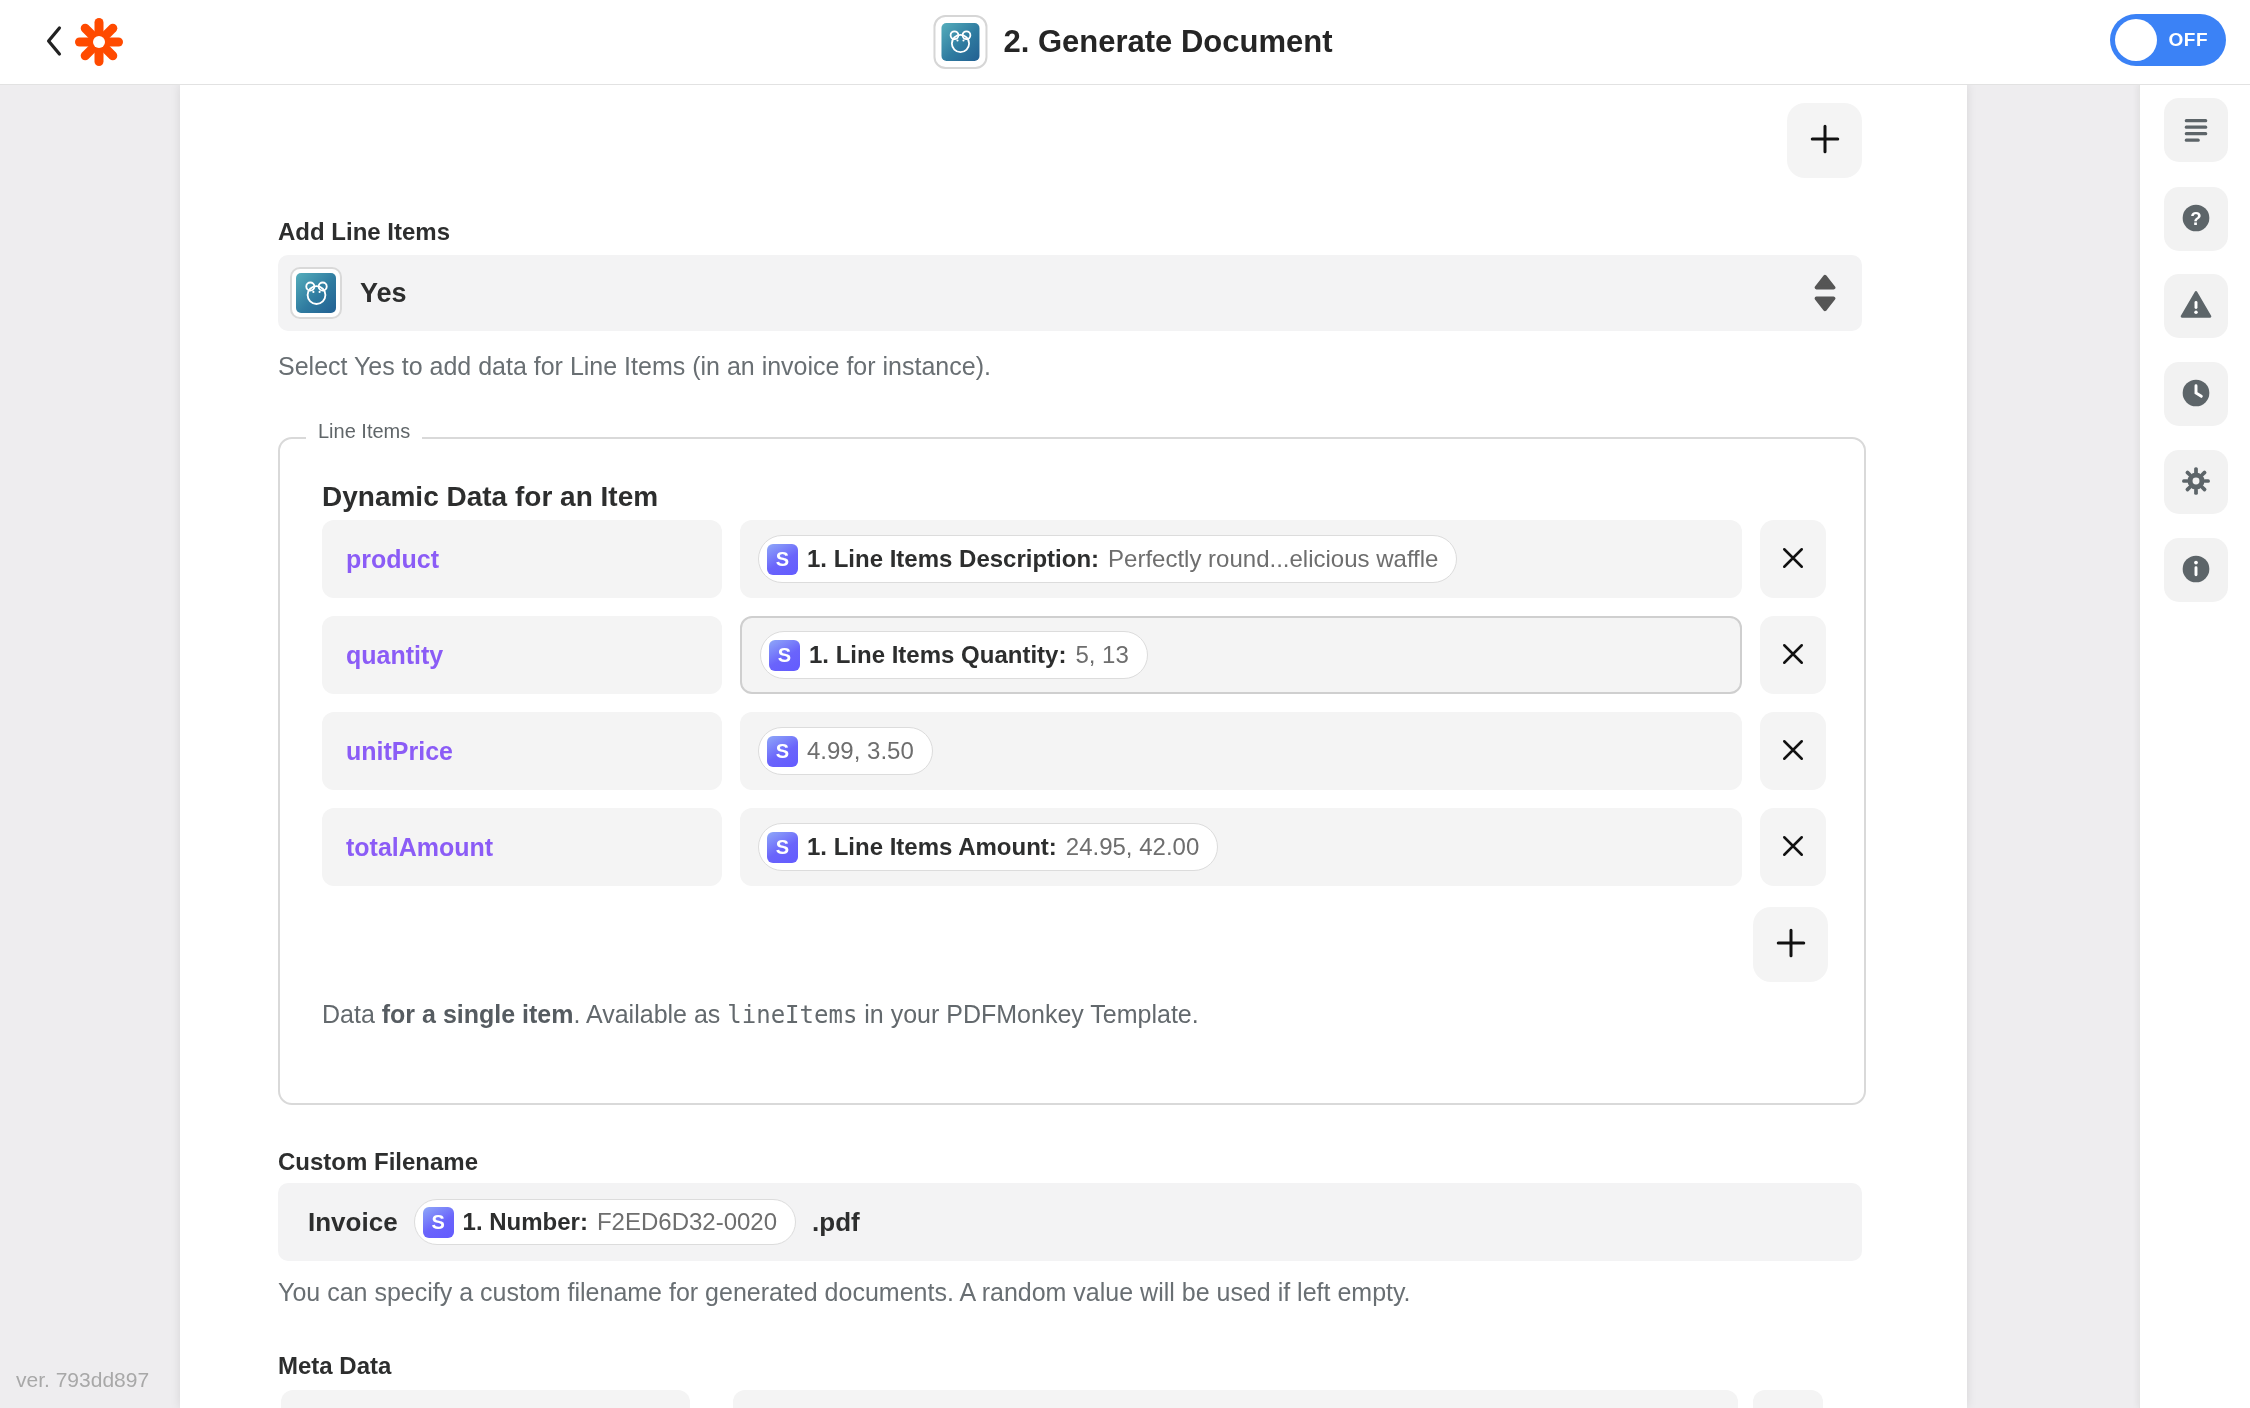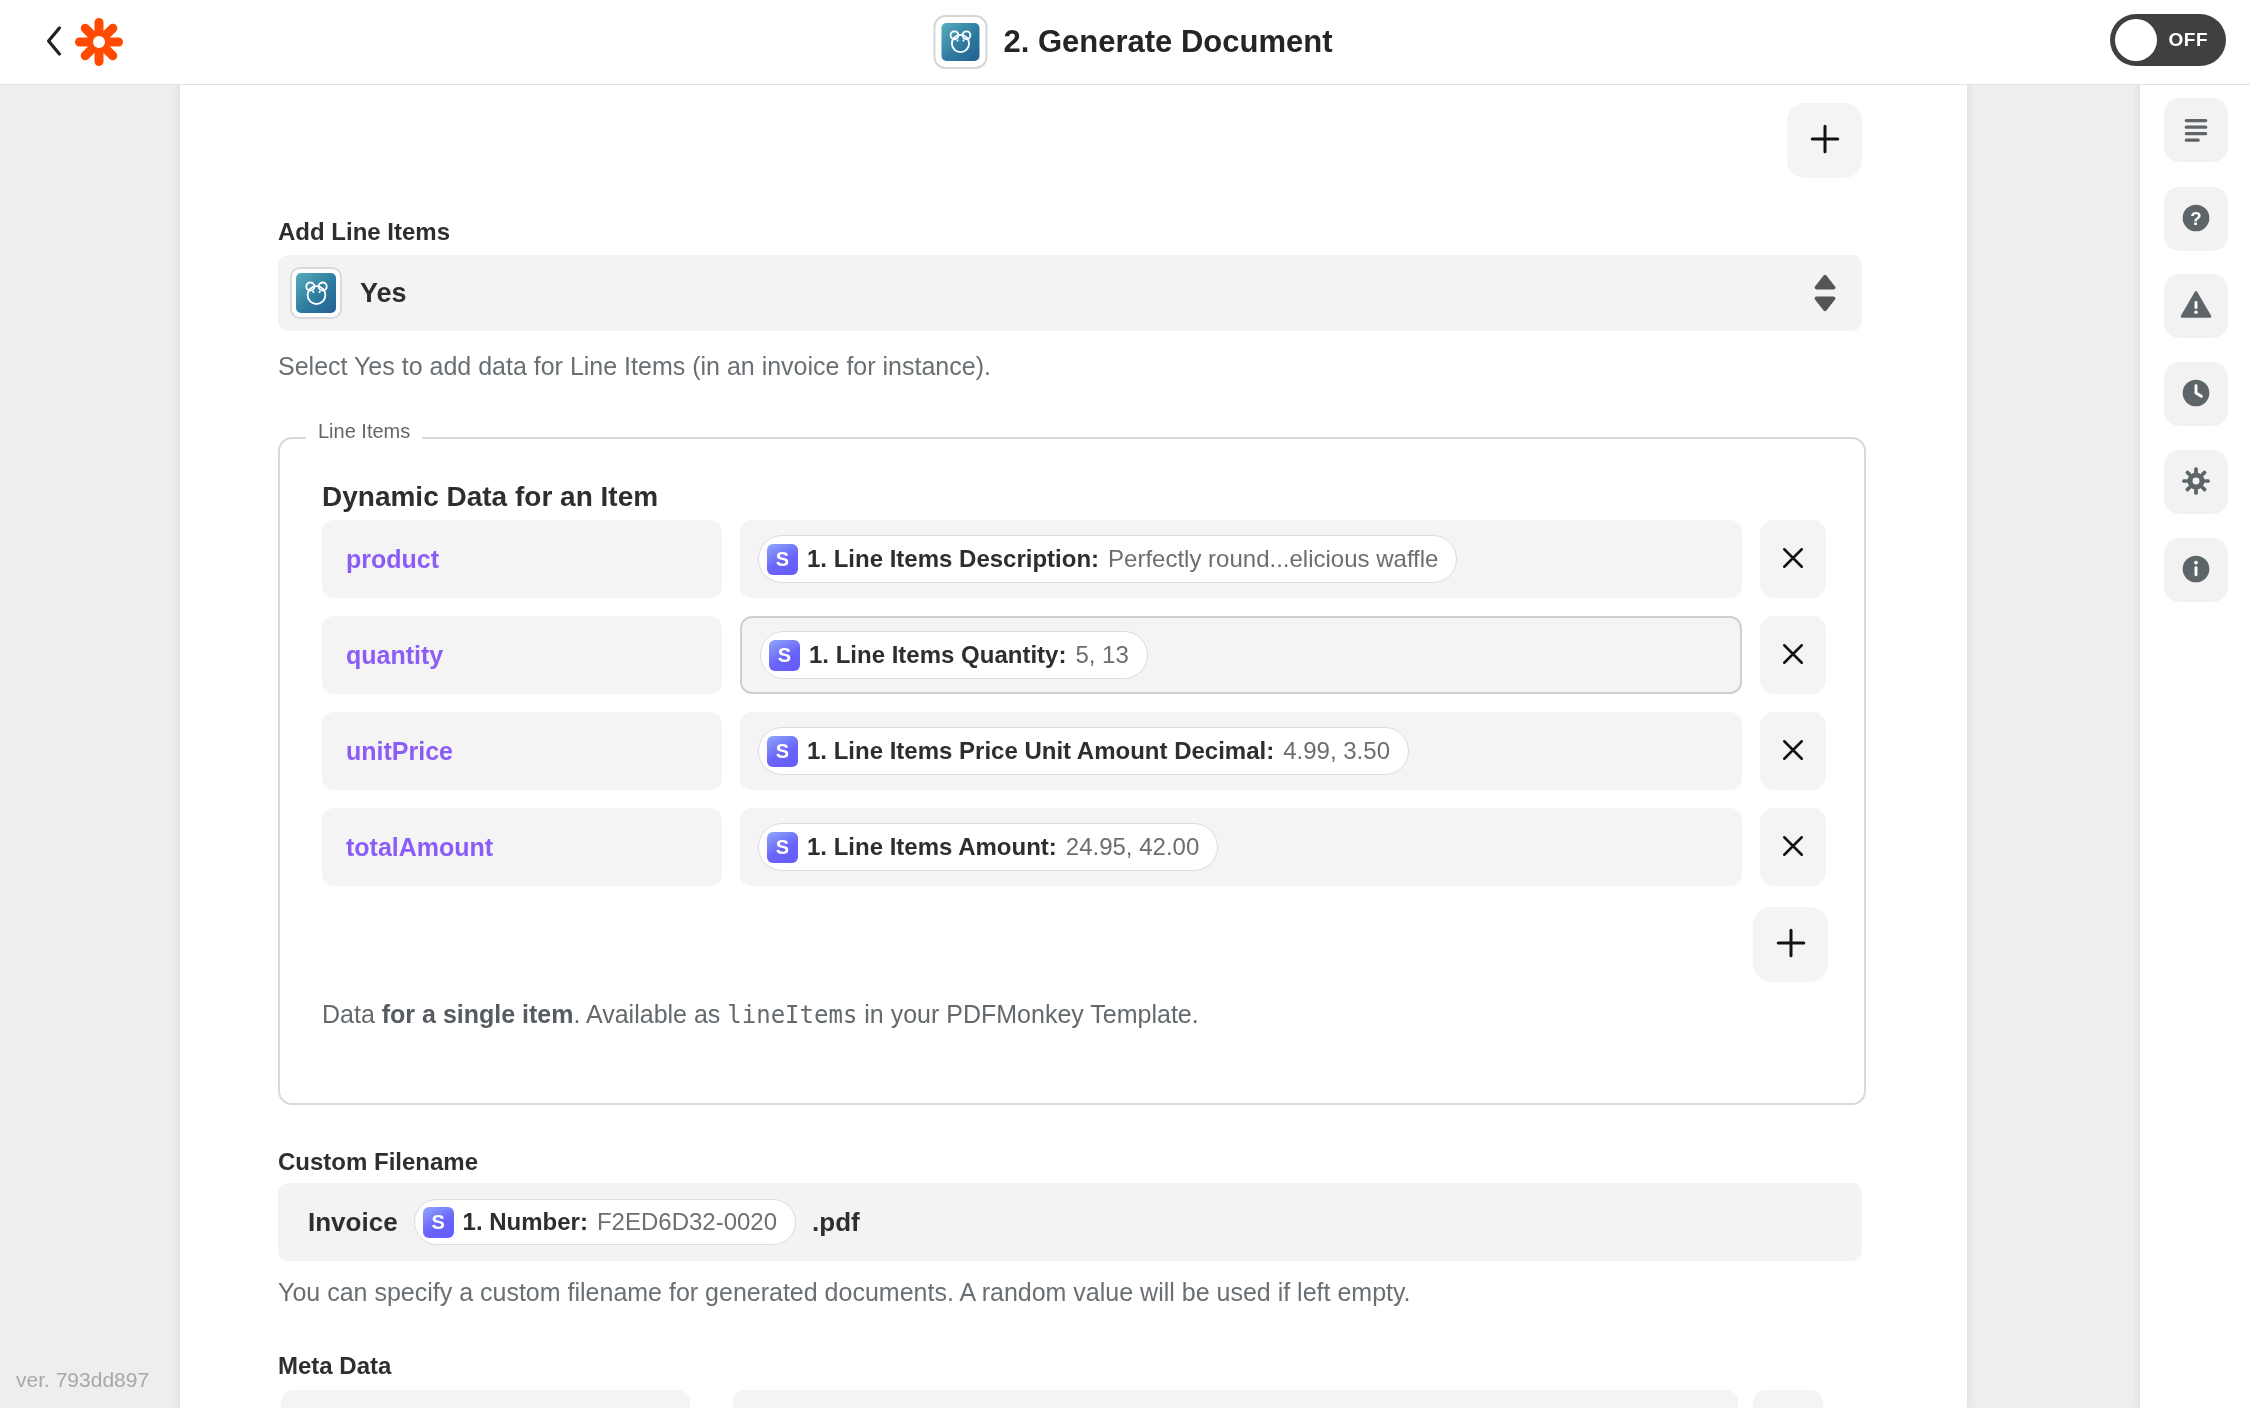--- a/index.html
+++ b/index.html
@@ -16,21 +16,21 @@
     left:0;top:0;width:2250px;height:84px;background:#ffffff;
     border-bottom:1px solid #e2e2e2;z-index:20;
   }
   .back-btn{left:30px;top:18px;width:48px;height:48px;display:flex;align-items:center;justify-content:center;cursor:pointer;background:none;border:none;}
   .zap-logo{left:72px;top:14px;width:54px;height:56px;display:flex;align-items:center;justify-content:center;}
   .title-group{left:50%;top:0;height:84px;transform:translateX(-50%);display:flex;align-items:center;gap:16px;margin-left:8px;}
   .title-iconbox{width:50px;height:50px;background:#fff;border:2px solid #d6d6d6;border-radius:12px;display:flex;align-items:center;justify-content:center;}
   .monkey-grad{background:linear-gradient(135deg,#55aebc 0%,#2f7ba0 55%,#226092 100%);border-radius:5px;display:flex;align-items:center;justify-content:center;}
   .title-iconbox .monkey-grad{width:38px;height:38px;}
   .page-title{font-size:31px;font-weight:bold;color:#252525;}
-  .toggle{left:2110px;top:14px;width:116px;height:52px;background:#404040;border-radius:26px;cursor:pointer;}
+  .toggle{left:2110px;top:14px;width:116px;height:52px;background:#3b82f6;border-radius:26px;cursor:pointer;}
   .toggle .knob{position:absolute;left:5px;top:5px;width:42px;height:42px;border-radius:50%;background:#ffffff;}
   .toggle .state{position:absolute;right:18px;top:0;height:52px;display:flex;align-items:center;font-size:19px;font-weight:bold;color:#ffffff;letter-spacing:.5px;}
 
   
   .card{left:180px;top:84px;width:1787px;height:1324px;background:#ffffff;box-shadow:0 0 10px rgba(0,0,0,.10);}
   .ver{left:16px;top:1368px;font-size:21px;color:#a8a8a8;}
 
   
   .rail{left:2139px;top:84px;width:111px;height:1324px;background:#ffffff;border-left:1px solid #e4e4e4;box-shadow:-2px 0 6px rgba(0,0,0,.05);}
   .rail-btn{position:absolute;left:24px;width:64px;height:64px;border-radius:15px;background:#f2f2f2;border:none;display:flex;align-items:center;justify-content:center;cursor:pointer;}
@@ -198,21 +198,20 @@
         <path d="M5 5 L19 19 M19 5 L5 19" stroke="#111" stroke-width="2" stroke-linecap="round"></path>
       </svg></span>
 </button>
 
 <div class="abs key-box" style="top:712px;">
   <span>unitPrice</span>
 </div>
 <div class="abs val-box" style="top:712px;">
   <div class="pill">
     <span class="s-icon">S</span>
-    <span class="tag-label">1. Line Items Price Unit Amount Decimal:</span>
     <span class="tag-value">4.99, 3.50</span>
   </div>
 </div>
 <button class="abs sq-btn x-btn" style="top:712px;">
   <span><svg width="30" height="30" viewBox="0 0 24 24">
         <path d="M5 5 L19 19 M19 5 L5 19" stroke="#111" stroke-width="2" stroke-linecap="round"></path>
       </svg></span>
 </button>
 
 <div class="abs key-box" style="top:808px;">

